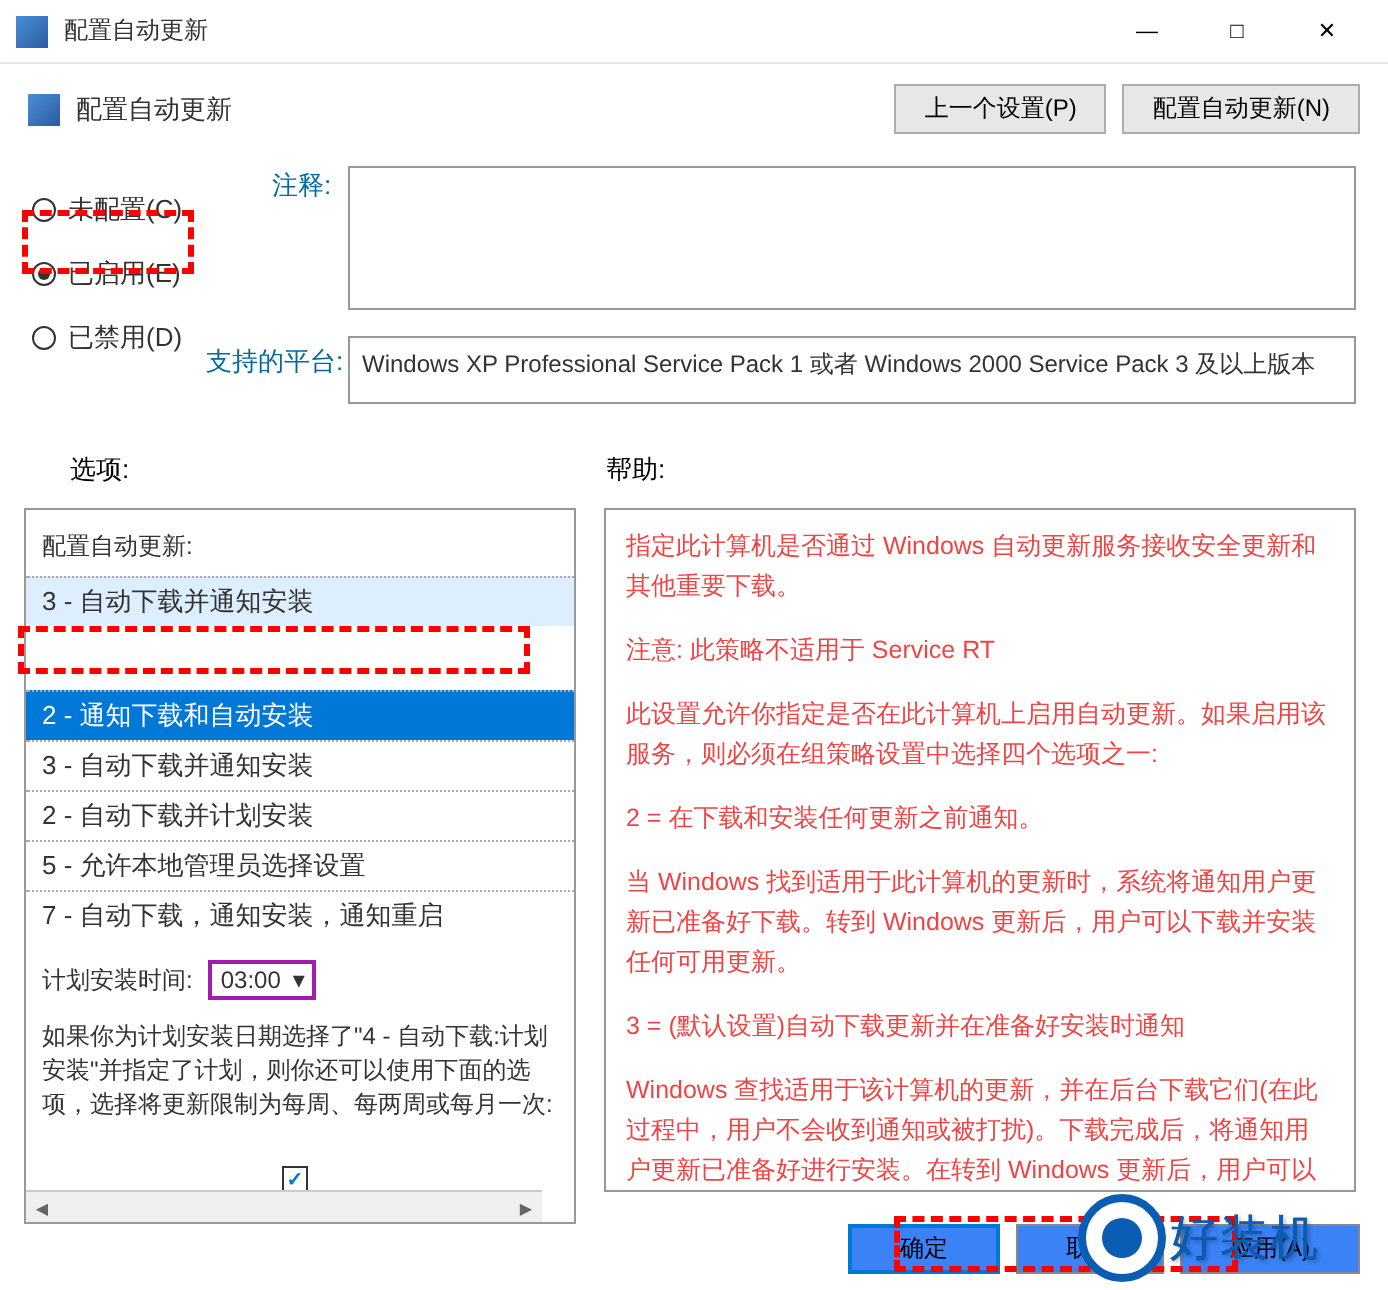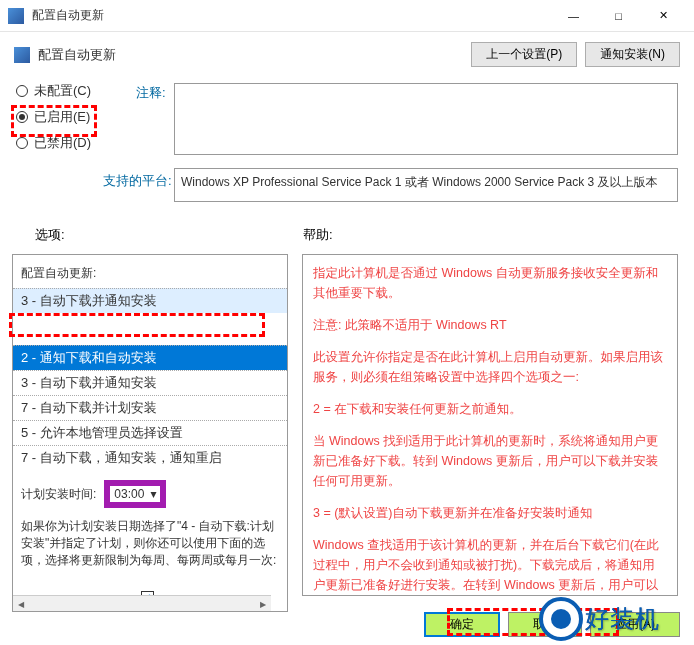--- a/index.html
+++ b/index.html
@@ -11,21 +11,21 @@
     .titlebar-controls { display: flex; }
     .titlebar-btn { width: 45px; height: 30px; display: flex; align-items: center; justify-content: center; font-size: 11px; color: #000; cursor: pointer; }
     
     .header-row { display: flex; align-items: center; padding: 10px 14px; }
     .header-icon { width: 16px; height: 16px; background: linear-gradient(135deg, #4a90d9, #2c5aa0); margin-right: 8px; }
     .header-text { font-size: 13px; color: #333; flex: 1; }
     .nav-btns { display: flex; gap: 8px; }
     .nav-btn { padding: 3px 14px; font-size: 12px; background: #e7e7e7; border: 1px solid #adadad; cursor: pointer; }
     
     .radio-section { position: absolute; left: 16px; top: 82px; }
-    .radio-row { display: flex; align-items: center; font-size: 13px; color: #333; margin-bottom: 8px; }
+    .radio-row { display: flex; align-items: center; font-size: 13px; color: #333; margin-bottom: 8px; margin-top: 14px; }
     .radio { width: 12px; height: 12px; border: 1px solid #333; border-radius: 50%; margin-right: 6px; display: inline-flex; align-items: center; justify-content: center; }
     .radio.checked::after { content: ''; width: 6px; height: 6px; background: #333; border-radius: 50%; }
     
     .highlight-box { position: absolute; border: 3px dashed #ff0000; pointer-events: none; z-index: 10; }
     .hb1 { left: 11px; top: 105px; width: 86px; height: 32px; }
     .hb2 { left: 9px; top: 313px; width: 256px; height: 24px; }
     .hb3 { left: 447px; top: 608px; width: 172px; height: 28px; }
     
     .label-col { position: absolute; font-size: 13px; color: #0369a1; }
     .comment-label { left: 136px; top: 84px; }
@@ -41,34 +41,34 @@
     .options-panel { position: absolute; left: 12px; top: 254px; width: 276px; height: 358px; border: 1px solid #999; padding: 10px 8px; font-size: 13px; color: #333; overflow: hidden; }
     .options-title { margin-bottom: 6px; font-size: 12px; }
     
     .dropdown-list { margin-left: -8px; margin-right: -8px; }
     .dd-item { padding: 2px 8px; border-top: 1px dotted #aaa; font-size: 13px; line-height: 20px; }
     .dd-item.hovered { background: #def; }
     .dd-item.selected { background: #0078d7; color: #fff; margin-top: 32px; }
     
     .schedule-section { margin-top: 10px; font-size: 12px; }
     .time-row { display: flex; align-items: center; gap: 8px; margin-top: 4px; }
-    .time-select { border: 6px solid #a21caf; padding: 1px 4px; font-size: 12px; display: flex; align-items: center; gap: 6px; }
+    .time-select { border: 2px solid #a21caf; padding: 1px 4px; font-size: 12px; display: flex; align-items: center; gap: 6px; }
     .para { margin-top: 10px; line-height: 1.4; font-size: 12px; }
     .chk-row { display: flex; align-items: center; margin-top: 23px; font-size: 12px; flex-direction: column; }
     .chk { width: 13px; height: 13px; border: 1px solid #333; margin-right: 5px; display: inline-flex; align-items: center; justify-content: center; font-size: 10px; }
     .chk.checked::after { content: '✓'; color: #0078d7; font-weight: bold; }
     
     .scrollbar-h { position: absolute; left: 0; bottom: 0; right: 16px; height: 16px; background: #f0f0f0; border-top: 1px solid #ccc; display: flex; }
     .sb-arrow { width: 16px; height: 16px; display: flex; align-items: center; justify-content: center; font-size: 8px; color: #666; }
     
     .help-panel { position: absolute; left: 302px; top: 254px; width: 376px; height: 342px; border: 1px solid #999; padding: 8px 10px; font-size: 12.5px; color: #ef4444; line-height: 1.6; overflow: hidden; }
     .help-panel p { margin-bottom: 12px; }
     
     .button-row { position: absolute; left: 302px; bottom: 8px; right: 14px; display: flex; justify-content: flex-end; gap: 8px; }
-    .dlg-btn { padding: 2px 24px; font-size: 12px; background: #bef264; border: 1px solid #888; cursor: pointer; }
+    .dlg-btn { padding: 2px 24px; font-size: 12px; background: #3b82f6; border: 1px solid #888; cursor: pointer; }
     .dlg-btn.primary { border: 2px solid #0078d7; }
     
     .watermark { position: absolute; right: 0; bottom: 0; width: 155px; height: 52px; display: flex; align-items: center; z-index: 20; }
     .wm-circle { width: 44px; height: 44px; border: 4px solid #0a5db3; border-radius: 50%; background: #fff; display: flex; align-items: center; justify-content: center; }
     .wm-inner { width: 20px; height: 20px; background: #0a5db3; border-radius: 50%; }
     .wm-text { font-size: 24px; font-weight: normal; background: linear-gradient(#0a5db3, #083d75); -webkit-background-clip: text; color: #0a5db3; margin-left: 2px; text-shadow: 1px 1px 2px rgba(0,0,0,0.3); letter-spacing: 1px; }
   </style>
 </head>
 <body>
 
@@ -80,21 +80,21 @@
     <div class="titlebar-btn">□</div>
     <div class="titlebar-btn">✕</div>
   </div>
 </div>
 
 <div class="header-row">
   <div class="header-icon"></div>
   <div class="header-text">配置自动更新</div>
   <div class="nav-btns">
     <button class="nav-btn">上一个设置(P)</button>
-    <button class="nav-btn">通知安装(N)</button>
+    <button class="nav-btn">配置自动更新(N)</button>
   </div>
 </div>
 
 <div class="radio-section">
   <div class="radio-row">
     <span class="radio"></span>
     <span>未配置(C)</span>
   </div>
   <div class="radio-row">
     <span class="radio checked"></span>
@@ -121,21 +121,21 @@
 
 <div class="options-label">选项:</div>
 <div class="help-label">帮助:</div>
 
 <div class="options-panel">
   <div class="options-title">配置自动更新:</div>
   <div class="dropdown-list">
     <div class="dd-item hovered">3 - 自动下载并通知安装</div>
     <div class="dd-item selected">2 - 通知下载和自动安装</div>
     <div class="dd-item">3 - 自动下载并通知安装</div>
-    <div class="dd-item">7 - 自动下载并计划安装</div>
+    <div class="dd-item">2 - 自动下载并计划安装</div>
     <div class="dd-item">5 - 允许本地管理员选择设置</div>
     <div class="dd-item">7 - 自动下载，通知安装，通知重启</div>
   </div>
   <div class="schedule-section">
     <div class="time-row">
       <span>计划安装时间:</span>
       <span class="time-select">
         <span>03:00</span>
         <span>▾</span>
       </span>
@@ -152,21 +152,21 @@
   </div>
   <div class="scrollbar-h">
     <div class="sb-arrow">◀</div>
     <div style="flex:1"></div>
     <div class="sb-arrow">▶</div>
   </div>
 </div>
 
 <div class="help-panel">
   <p>指定此计算机是否通过 Windows 自动更新服务接收安全更新和其他重要下载。</p>
-  <p>注意: 此策略不适用于 Windows RT</p>
+  <p>注意: 此策略不适用于 Service RT</p>
   <p>此设置允许你指定是否在此计算机上启用自动更新。如果启用该服务，则必须在组策略设置中选择四个选项之一:</p>
   <p>2 = 在下载和安装任何更新之前通知。</p>
   <p>当 Windows 找到适用于此计算机的更新时，系统将通知用户更新已准备好下载。转到 Windows 更新后，用户可以下载并安装任何可用更新。</p>
   <p>3 = (默认设置)自动下载更新并在准备好安装时通知</p>
   <p>Windows 查找适用于该计算机的更新，并在后台下载它们(在此过程中，用户不会收到通知或被打扰)。下载完成后，将通知用户更新已准备好进行安装。在转到 Windows 更新后，用户可以安装它们。</p>
 </div>
 
 <div class="button-row">
   <button class="dlg-btn primary">确定</button>
   <button class="dlg-btn">取消</button>

